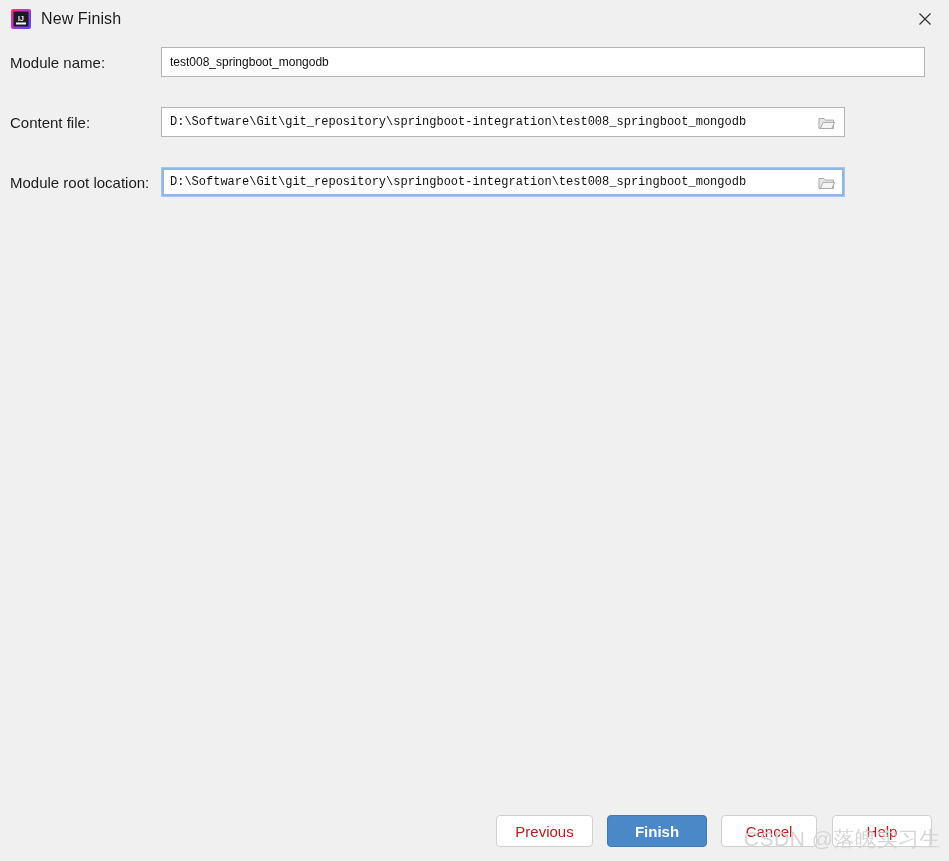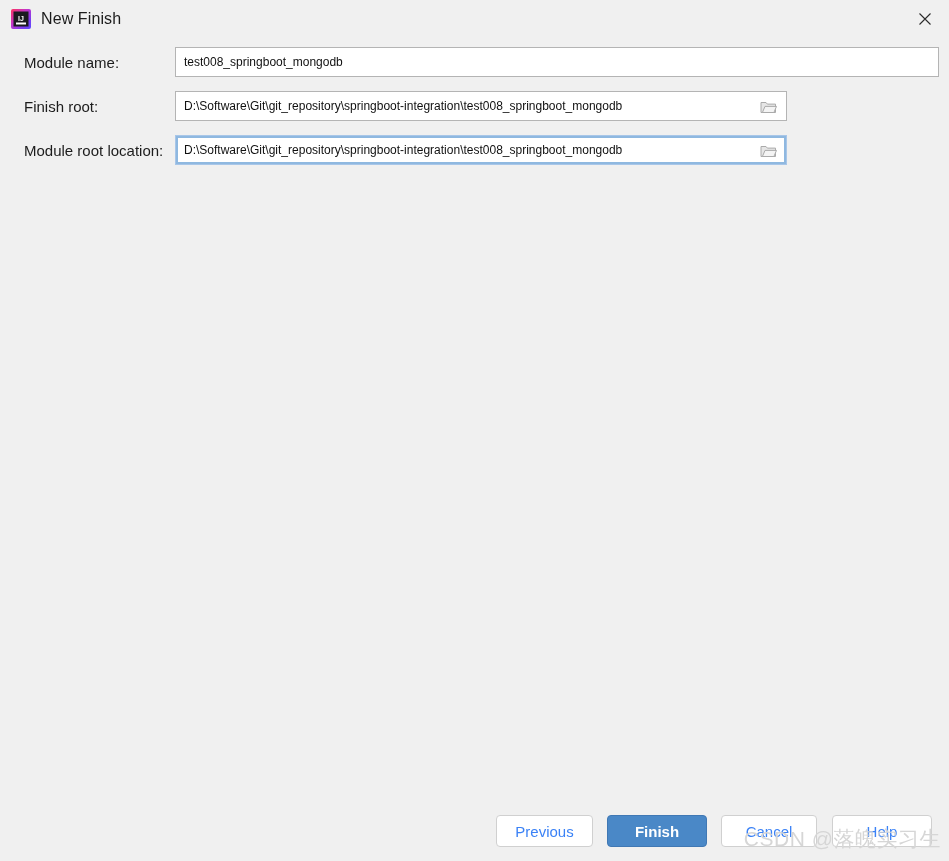--- a/index.html
+++ b/index.html
@@ -51,22 +51,22 @@
   .close-btn svg { display: block; }
 
   
   .form {
     padding-top: 10px;
   }
   .row {
     display: flex;
     align-items: center;
     height: 30px;
-    margin-bottom: 14px;
-    padding-left: 24px;
+    margin-bottom: 30px;
+    padding-left: 10px;
   }
   .row-label {
     width: 151px;
     flex: 0 0 auto;
     font-size: 15px;
     color: #1c1c1c;
     white-space: nowrap;
   }
   .field {
     position: relative;
@@ -75,21 +75,22 @@
     background: #ffffff;
     border: 1px solid #b4b4b4;
     display: flex;
     align-items: center;
     flex: 0 0 auto;
   }
   .field.plain {
     width: 764px;
   }
   .field.with-browse {
-    width: 612px;
+    width: 684px;
+    font-family: Liberation Mono, monospace;
   }
   .field.focused {
     border: 1px solid #a8c6e8;
     outline: 2px solid #8fb8e0;
     outline-offset: -3px;
     box-shadow: 0 0 0 1px #cfe0f2 inset;
   }
   .field-value {
     font-size: 12px;
     color: #101010;
@@ -123,21 +124,21 @@
     height: 32px;
     box-sizing: border-box;
     border-radius: 4px;
     font-size: 15px;
     display: flex;
     align-items: center;
     justify-content: center;
     cursor: pointer;
     background: #ffffff;
     border: 1px solid #d0d0d0;
-    color: #3b82f6;
+    color: #b91c1c;
     user-select: none;
   }
   .btn-previous { left: 496px; width: 97px; }
   .btn-finish {
     left: 607px;
     width: 100px;
     background: #4a88c7;
     border: 1px solid #4078b4;
     color: #ffffff;
     font-weight: bold;
@@ -191,21 +192,21 @@
 <div class="form">
 
   <div class="row">
     <div class="row-label">Module name:</div>
     <div class="field plain">
       <div class="field-value">test008_springboot_mongodb</div>
     </div>
   </div>
 
   <div class="row">
-    <div class="row-label">Finish root:</div>
+    <div class="row-label">Content file:</div>
     <div class="field with-browse">
       <div class="field-value">D:\Software\Git\git_repository\springboot-integration\test008_springboot_mongodb</div>
       <div class="browse-btn">
         <span>
           <svg width="17" height="15" viewBox="0 0 17 15">
             <path d="M1 3.5 h5 l1.4 1.6 h8.1 v8.4 h-14.5 z" fill="#e6e6e6" stroke="#aaaaaa" stroke-width="1"></path>
             <path d="M2.4 13.5 l2.6 -6.1 h11.5 l-2.6 6.1 z" fill="#f4f4f4" stroke="#aaaaaa" stroke-width="1"></path>
           </svg>
         </span>
       </div>

